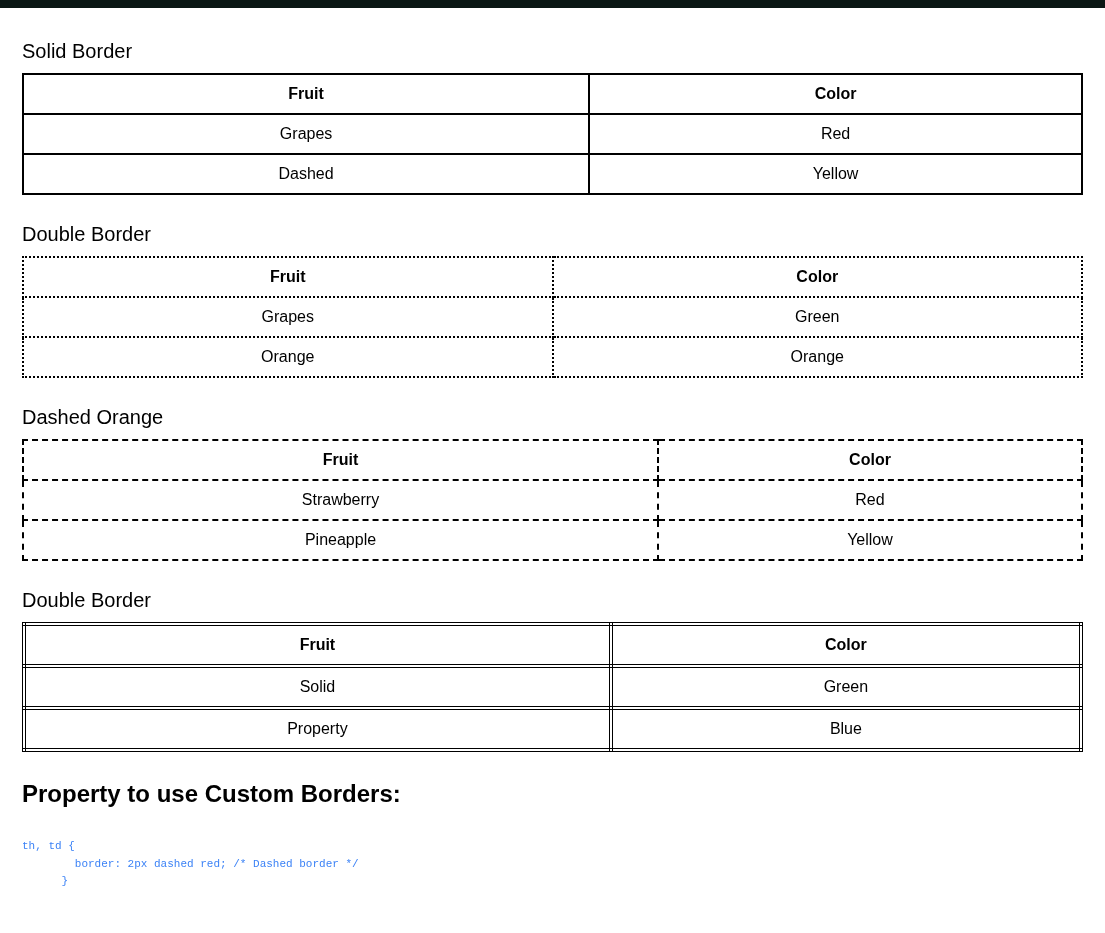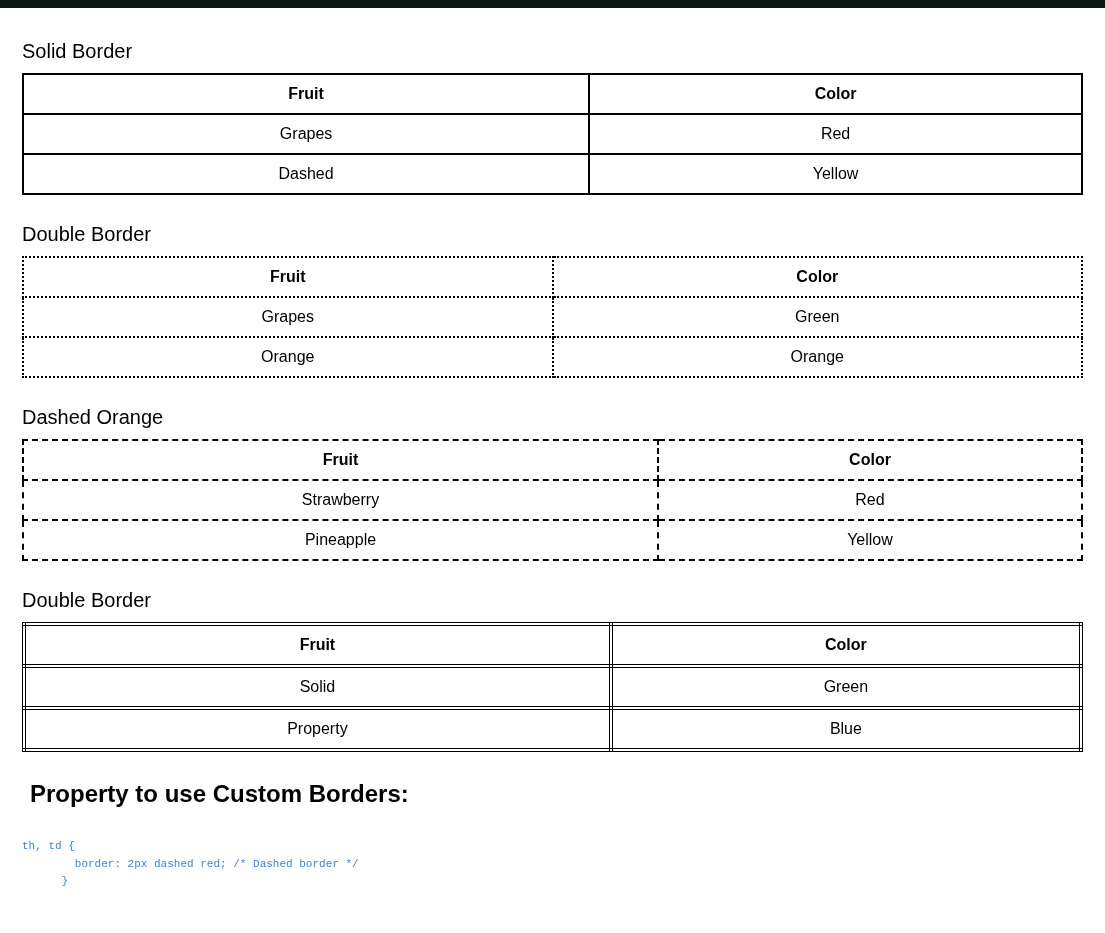--- a/index.html
+++ b/index.html
@@ -50,21 +50,21 @@
     .table-dashed th, .table-dashed td {
       border: 2px dashed #000;
     }
     
     .table-double th, .table-double td {
       border: 4px double #000;
     }
     .section-heading {
       font-size: 24px;
       font-weight: bold;
-      margin: 20px 0 30px 8px;
+      margin: 20px 0 30px 0;
     }
     .code-block {
       font-family: Liberation Mono, monospace;
       font-size: 11px;
       color: #3b82f6;
       white-space: pre;
       line-height: 1.6;
     }
   </style>
 </head>

